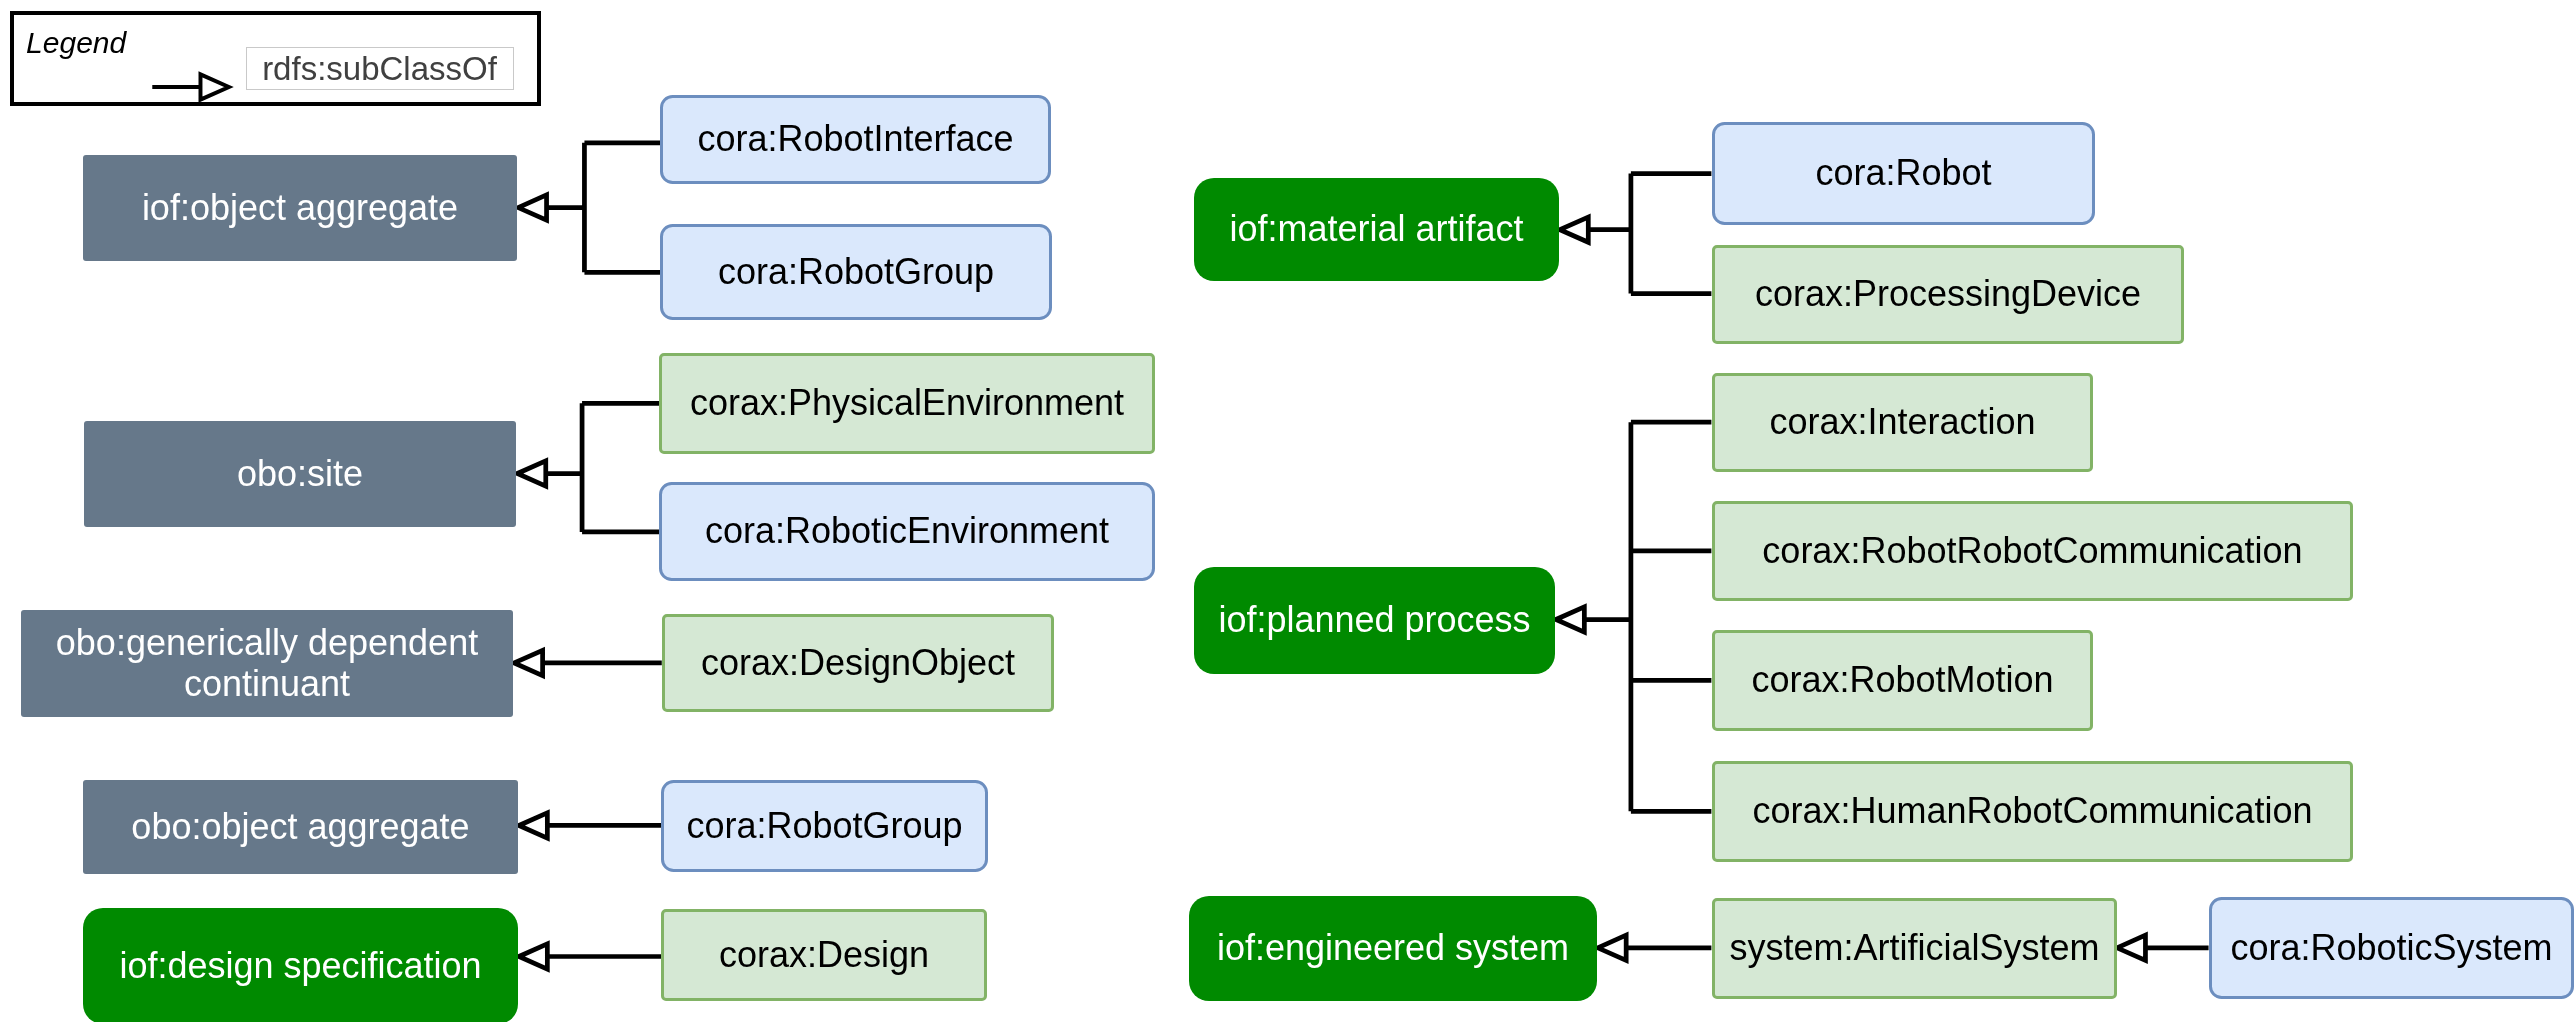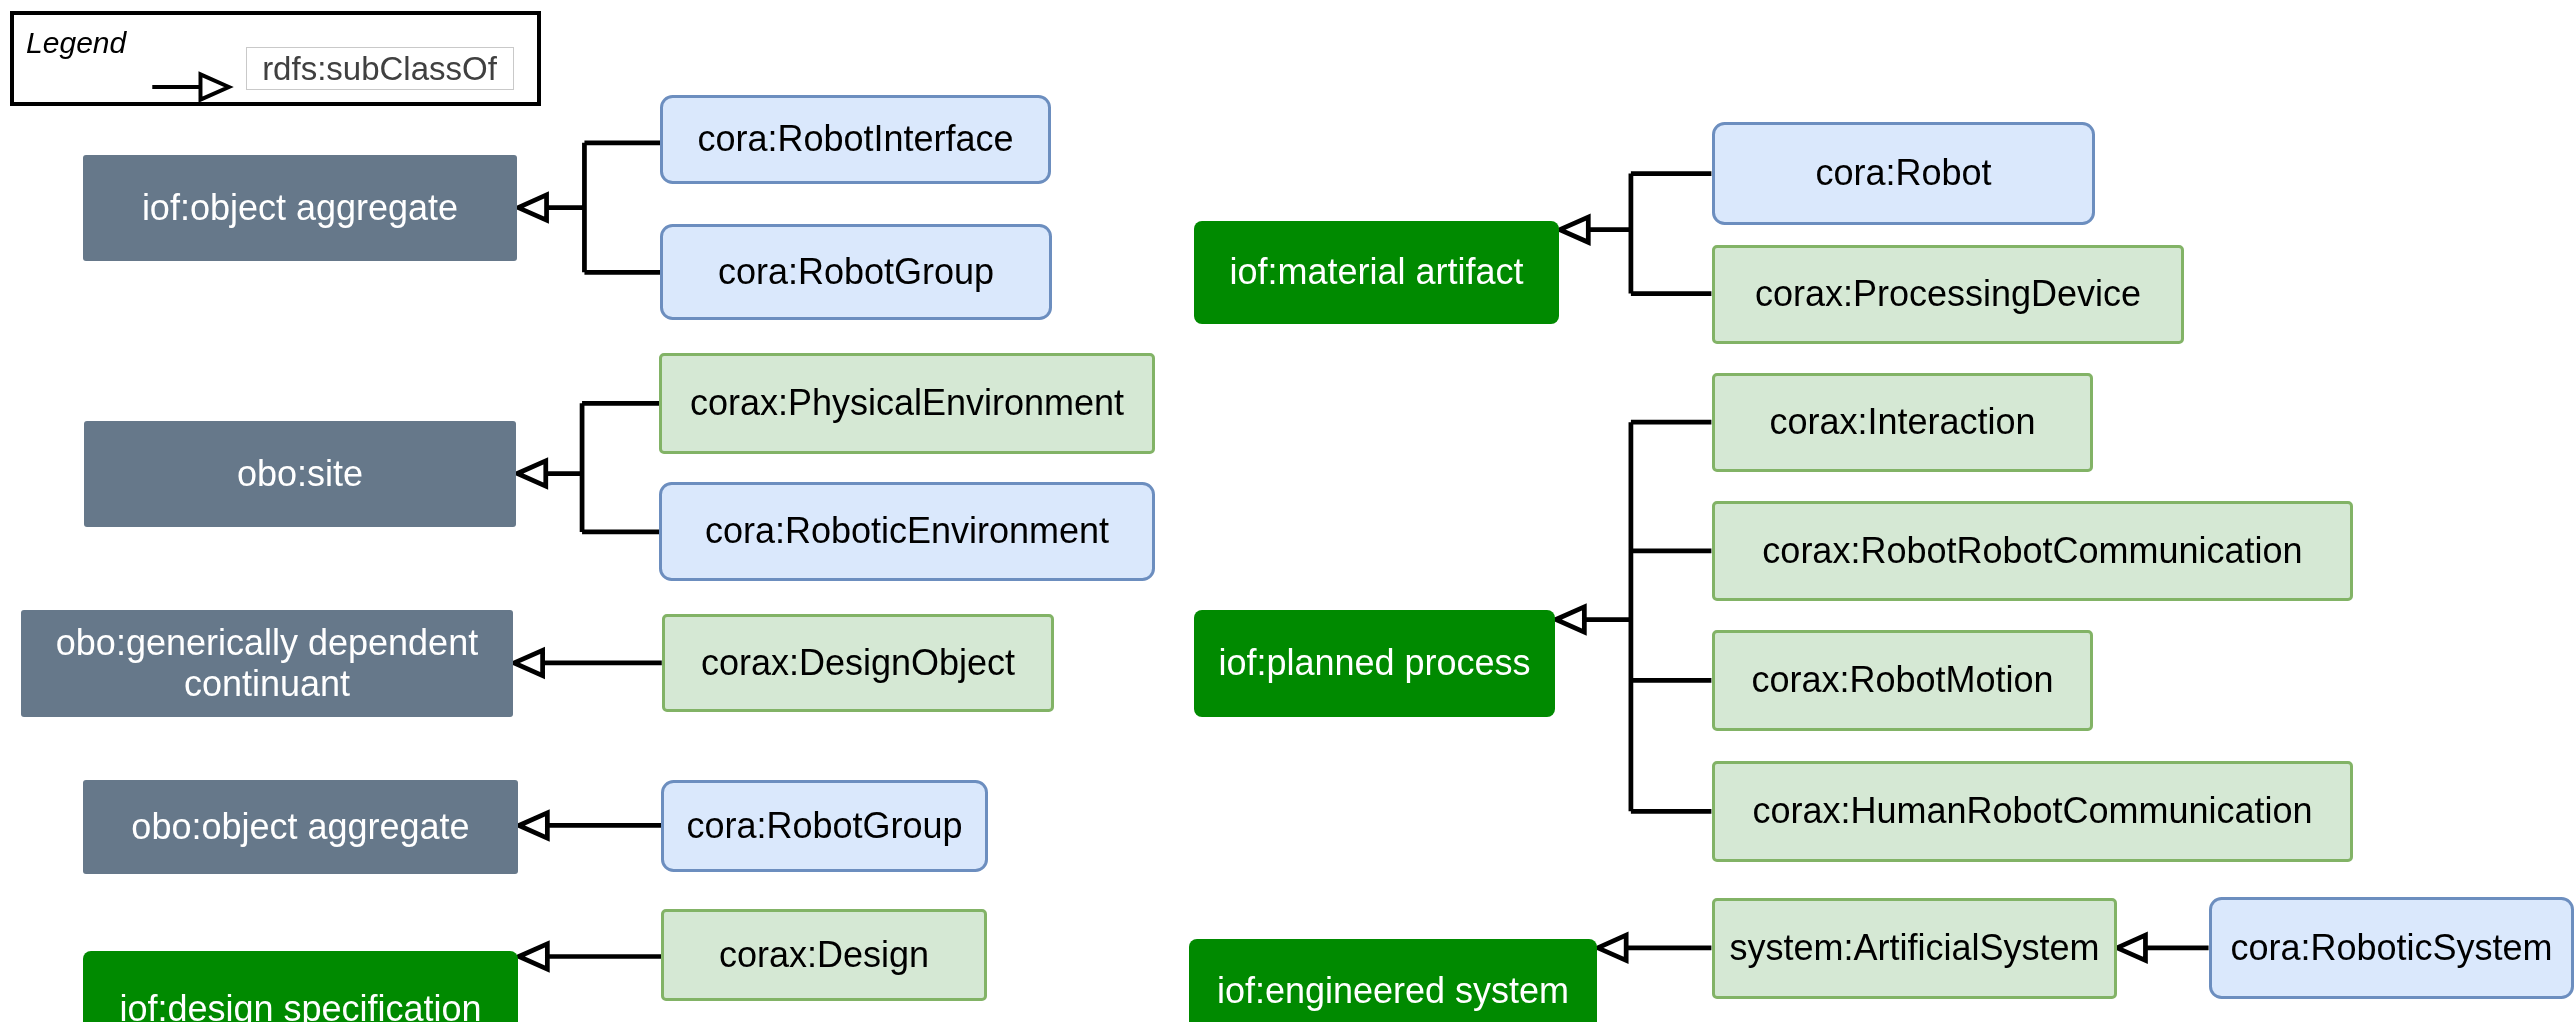--- a/index.html
+++ b/index.html
@@ -16,21 +16,21 @@
     font-family:"Liberation Sans","DejaVu Sans",sans-serif;overflow:hidden;
   }
   #edges{position:absolute;left:0;top:0;width:2576px;height:1022px;pointer-events:none;}
   .node{
     position:absolute;box-sizing:border-box;
     display:flex;align-items:center;justify-content:center;text-align:center;
     font-size:36px;line-height:1.12;white-space:nowrap;
   }
   .node .lbl{padding:0 4.7px;}
   .n-gray{background:var(--gray-fill);color:var(--gray-text);border-radius:3px;}
-  .n-green{background:var(--green-fill);color:var(--green-text);border-radius:8px;margin-top:43px;}
+  .n-green{background:var(--green-fill);color:var(--green-text);border-radius:20px;}
   .n-blue{background:var(--blue-fill);color:var(--node-text);border:3.2px solid var(--blue-stroke);border-radius:12.6px;}
   .n-lgreen{background:var(--lgreen-fill);color:var(--node-text);border:3.2px solid var(--lgreen-stroke);border-radius:5px;}
   .wrap2{white-space:normal;}
   
   #legend{position:absolute;left:9.5px;top:11px;width:531px;height:95px;
     box-sizing:border-box;border:4.7px solid #000;background:#fff;}
   #legend-title{position:absolute;left:12.6px;top:11px;font-size:30px;color:#000;font-style:italic;}
   #legend-edge-box{position:absolute;left:232px;top:32px;width:268px;height:43px;
     box-sizing:border-box;border:1.6px solid #c9c9c9;background:#fff;
     display:flex;align-items:center;justify-content:center;font-size:33px;color:#404040;white-space:nowrap;}

